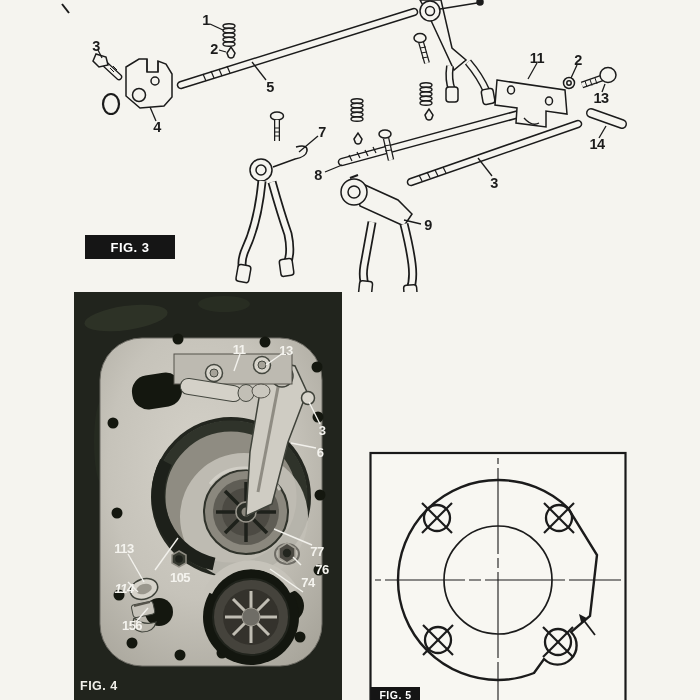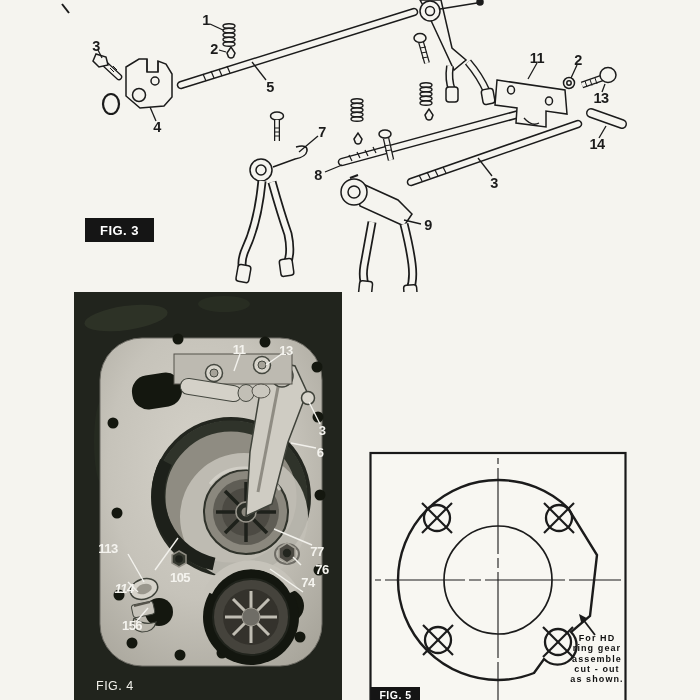--- a/index.html
+++ b/index.html
@@ -6,22 +6,22 @@
   body{width:700px;height:700px;overflow:hidden;background:#f5f4ef;
        font-family:"Liberation Sans",sans-serif;position:relative;}
   .page{position:absolute;inset:0;}
   svg{position:absolute;display:block;}
   .callouts span{position:absolute;transform:translate(-50%,-50%);
        font-weight:700;font-size:14.5px;color:#1b1b1b;letter-spacing:-0.5px;}
   .callouts.white span{color:#f4f3ee;font-size:13px;}
   .fig-label{position:absolute;background:#151515;color:#fff;font-weight:700;
        font-size:13px;letter-spacing:0.5px;display:flex;align-items:center;
        justify-content:center;}
-  #fig4-label{position:absolute;background:none;color:#f1f0ea;font-weight:400;
-       font-size:12.5px;letter-spacing:0.5px;margin-left:16px;}
+  #fig4-label{position:absolute;background:none;color:#f1f0ea;font-weight:700;
+       font-size:12.5px;letter-spacing:0.5px;}
   #fig5-note{position:absolute;left:563px;top:633px;width:68px;text-align:center;
        font-size:9px;font-weight:700;line-height:10.3px;letter-spacing:1.1px;
        color:#111;}
   #fig5-note span{display:block;white-space:nowrap;}
 </style>
 </head>
 <body>
 
 <div class="page">
 
@@ -359,34 +359,27 @@
       <span style="left: 537px; top: 58px;">11</span>
       <span style="left: 578px; top: 60px;">2</span>
       <span style="left: 601px; top: 98px;">13</span>
       <span style="left: 597px; top: 144px;">14</span>
     </div>
   <div class="callouts white" id="fig4-callouts">
       <span style="left: 239px; top: 349px;">11</span>
       <span style="left: 286px; top: 350px;">13</span>
       <span style="left: 322px; top: 430px;">3</span>
       <span style="left: 320px; top: 452px;">6</span>
-      <span style="left: 108px; top: 548px; text-align: center;">113</span>
+      <span style="left: 124px; top: 548px; text-align: center;">113</span>
       <span style="left: 180px; top: 538px; margin-top: 39px;">105</span>
       <span style="left: 124px; top: 588px; font-style: italic;">114</span>
       <span style="left: 132px; top: 625px;">156</span>
       <span style="left: 317px; top: 551px;">77</span>
       <span style="left: 306px; top: 569px; margin-left: 16px;">76</span>
       <span style="left: 308px; top: 582px;">74</span>
     </div>
 
-  <div class="fig-label" id="fig3-label" style="left:85px;top:218px;width:69px;height:24px;">FIG. 3</div>
+  <div class="fig-label" id="fig3-label" style="left:85px;top:235px;width:90px;height:24px;">FIG. 3</div>
   <div id="fig4-label" style="left:80px;top:679px;">FIG. 4</div>
   <div class="fig-label" id="fig5-label" style="left:371px;top:687px;width:49px;height:16px;font-size:10.5px;">FIG. 5</div>
 
-  <div id="fig5-note">
-    <span>For HD</span>
-    <span>ring gear</span>
-    <span>assemble</span>
-    <span>cut - out</span>
-    <span>as shown.</span>
-  </div>
 
 </div>
 
 </body></html>

